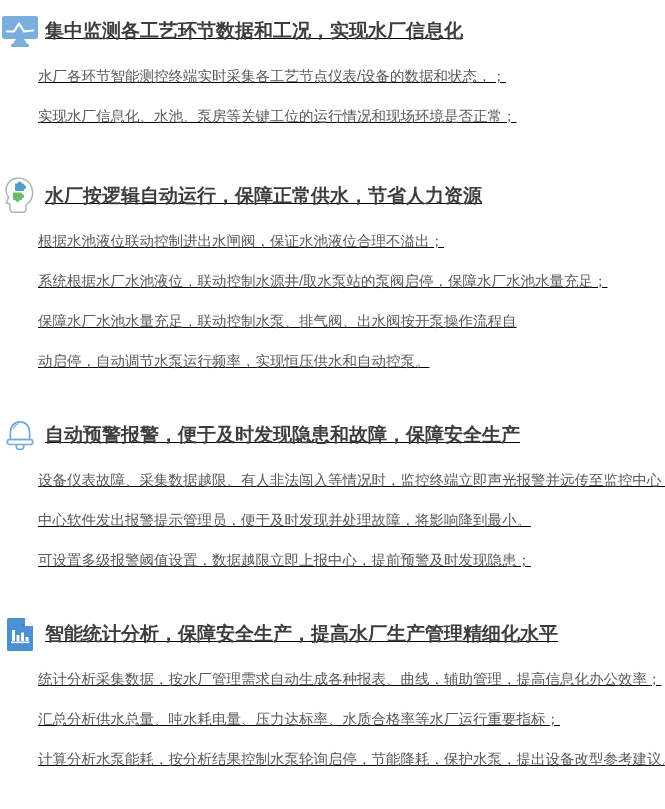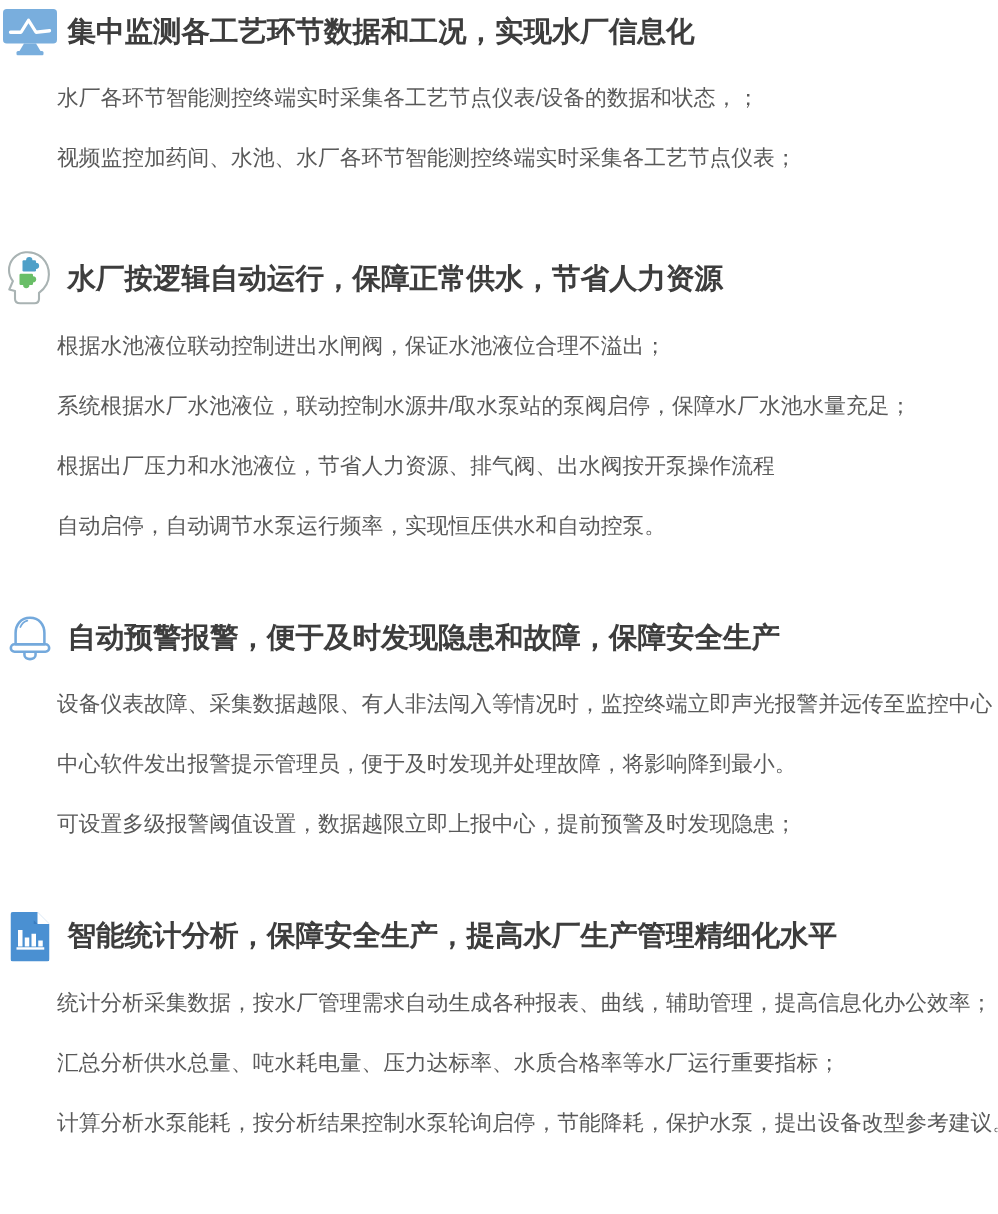--- a/index.html
+++ b/index.html
@@ -7,22 +7,23 @@
     padding: 0;
     background: #ffffff;
   }
   body {
     width: 665px;
     height: 809px;
     overflow: hidden;
     font-family: "Liberation Sans", sans-serif;
   }
   .page {
-    padding-top: 2px;
+    padding-top: 12px;
     width: 530px;
+    text-decoration: underline;
   }
   .feature-section { }
   .sec-head {
     display: flex;
     align-items: center;
     gap: 7px;
     padding-left: 2px;
     height: 38px;
   }
   .icon-box {
@@ -75,21 +76,21 @@
           <rect x="0" y="0" width="36" height="23" rx="2.5" fill="#79AEDD"></rect>
           <path d="M5 15.5 L12 15.5 L17 7.5 L22 15.5 L31 14.5" fill="none" stroke="#ffffff" stroke-width="2.2" stroke-linecap="round" stroke-linejoin="round"></path>
           <path d="M14 23 L11 28 L25 28 L22 23 Z" fill="#79AEDD"></path>
           <rect x="9" y="28" width="18" height="3" rx="1" fill="#79AEDD"></rect>
         </svg>
       </span>
       <span class="sec-title">集中监测各工艺环节数据和工况，实现水厂信息化</span>
     </div>
     <div class="sec-body">
       <p class="oneline">水厂各环节智能测控终端实时采集各工艺节点仪表/设备的数据和状态，；</p>
-      <p class="oneline">视频监控加药间、水池、水厂各环节智能测控终端实时采集各工艺节点仪表；</p>
+      <p class="oneline">实现水厂信息化、水池、泵房等关键工位的运行情况和现场环境是否正常；</p>
     </div>
   </div>
 
   <div class="feature-section sec-2">
     <div class="sec-head">
       <span class="icon-box">
         <svg width="34" height="38" viewBox="0 0 34 38">
           <path d="M14 1.2 C7 1.8 3 7.5 3 13 c0 3.2 1 5.4 2.6 7.4 L3.2 26 l3.8 1 v5.2 c0 2 1.4 3 3.4 3 h9.6 c2 0 3-1 3-3 v-4 c4.2-3 6.6-7.2 6.6-12.2 C29.6 7.4 23.5 0.5 14 1.2 Z" fill="#ffffff" stroke="#A9B3B3" stroke-width="1.4" stroke-linejoin="round"></path>
           <g fill="#4FA0C8">
             <rect x="12" y="6.5" width="9" height="7.5" rx="0.8"></rect>
@@ -101,21 +102,21 @@
             <circle cx="19" cy="19.2" r="2.1"></circle>
             <circle cx="14.5" cy="23" r="2.1"></circle>
           </g>
         </svg>
       </span>
       <span class="sec-title">水厂按逻辑自动运行，保障正常供水，节省人力资源</span>
     </div>
     <div class="sec-body">
       <p class="oneline">根据水池液位联动控制进出水闸阀，保证水池液位合理不溢出；</p>
       <p class="oneline">系统根据水厂水池液位，联动控制水源井/取水泵站的泵阀启停，保障水厂水池水量充足；</p>
-      <p>根据出厂压力和水池液位，节省人力资源、排气阀、出水阀按开泵操作流程自动启停，自动调节水泵运行频率，实现恒压供水和自动控泵。</p>
+      <p>保障水厂水池水量充足，联动控制水泵、排气阀、出水阀按开泵操作流程自动启停，自动调节水泵运行频率，实现恒压供水和自动控泵。</p>
     </div>
   </div>
 
   <div class="feature-section sec-3">
     <div class="sec-head">
       <span class="icon-box">
         <svg width="30" height="33" viewBox="0 0 30 33">
           <path d="M15 2.8 c6.2 0 9.6 4.8 9.6 10.2 v7.5 h-19.2 v-7.5 C5.4 7.6 8.8 2.8 15 2.8 Z" fill="none" stroke="#74A9DC" stroke-width="1.7" stroke-linejoin="round"></path>
           <rect x="2.2" y="20.5" width="25.6" height="5" rx="2.5" fill="none" stroke="#74A9DC" stroke-width="1.7"></rect>
           <path d="M11.3 25.8 v1.9 c0 1.6 1.6 2.7 3.7 2.7 s3.7-1.1 3.7-2.7 v-1.9" fill="none" stroke="#74A9DC" stroke-width="1.7"></path>

